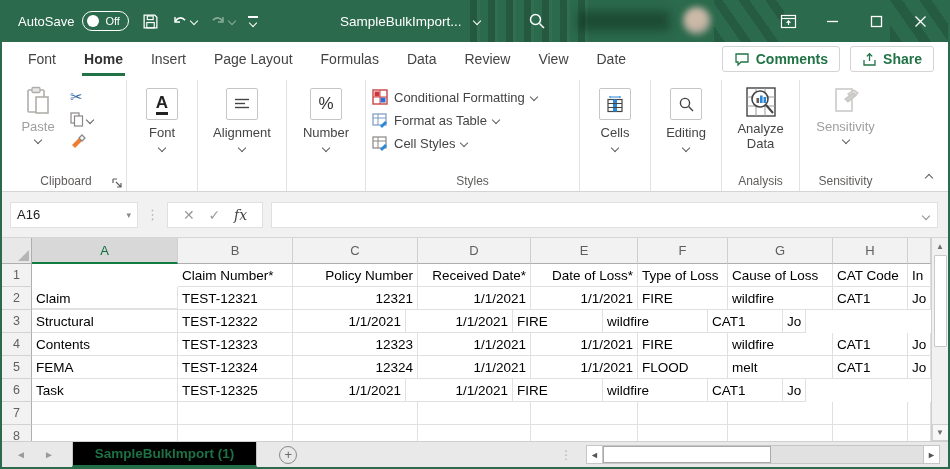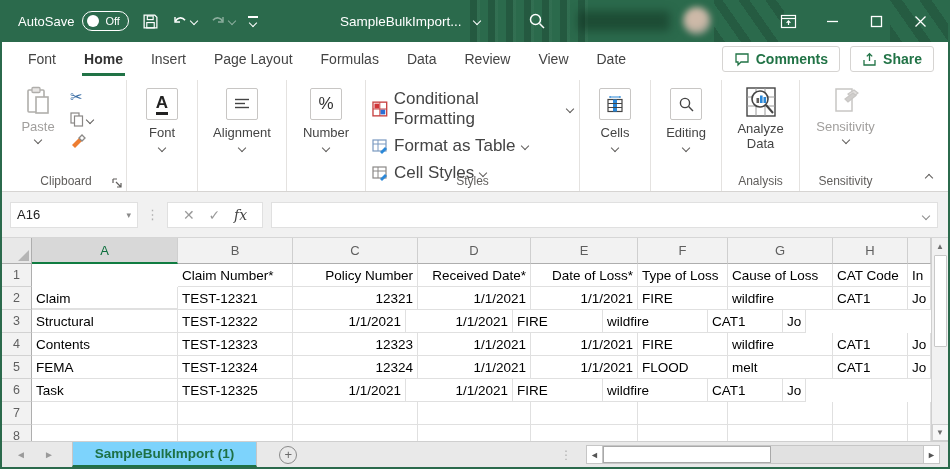--- a/index.html
+++ b/index.html
@@ -48,21 +48,21 @@
   .glabel { position:absolute; bottom:3px; left:0; right:0; text-align:center; font-size:12px; color:#605e5c; }
   .gbody { display:flex; flex:1; padding-bottom:18px; }
   .bigbtn { width:52px; display:flex; flex-direction:column; align-items:center; padding-top:4px; gap:3px; cursor:pointer; font-size:13px; color:#444; text-align:center; }
   .bigbtn.disabled { color:#a19f9d; cursor:default; }
   .boxico { width:32px; height:32px; border:1px solid #c8c6c4; border-radius:2px; display:flex; align-items:center; justify-content:center; background:#fff; }
   .collapsed { width:58px; display:flex; flex-direction:column; align-items:center; padding-top:6px; gap:5px; cursor:pointer; font-size:13px; color:#444; }
   .collapsed .chev, .bigbtn .chev { color:#605e5c; }
   .mini-col { display:flex; flex-direction:column; justify-content:flex-start; gap:6px; padding:6px 2px 0 6px; }
   .mini { display:flex; align-items:center; gap:3px; cursor:pointer; color:#605e5c; }
   .styles-col { display:flex; flex-direction:column; gap:7px; padding-top:7px; }
-  .style-item { display:flex; align-items:center; gap:6px; font-size:17px; color:#444; cursor:pointer; }
+  .style-item { display:flex; align-items:center; gap:6px; font-size:13px; color:#444; cursor:pointer; }
   .style-item .chev { color:#605e5c; }
   .launcher { position:absolute; bottom:3px; right:4px; cursor:pointer; }
   .ribbon-collapse { position:absolute; right:16px; bottom:6px; cursor:pointer; color:#605e5c; }
   .fontA { font-size:17px; font-weight:700; color:#222; border-bottom:3px solid #222; line-height:1; padding-bottom:1px; }
   .pct { font-size:17px; color:#333; }
 
   
   .fbar { height:46px; background:#f1f1f1; border-bottom:1px solid #d6d6d6; display:flex; align-items:center; padding:0 10px 0 8px; gap:8px; }
   .namebox { width:128px; height:26px; background:#fff; border:1px solid #e0e0e0; display:flex; align-items:center; padding:0 6px; font-size:13px; color:#222; }
   .namebox .dd { margin-left:auto; color:#8a8a8a; font-size:9px; cursor:pointer; }
@@ -87,21 +87,21 @@
   .cell.r { justify-content:flex-end; }
   .vscroll { width:17px; background:#f1f1f1; border-left:1px solid #d0d0d0; display:flex; flex-direction:column; align-items:center; }
   .varr { height:17px; width:100%; display:flex; align-items:center; justify-content:center; color:#6e6e6e; font-size:8px; cursor:pointer; }
   .vthumb { width:13px; height:92px; background:#fff; border:1px solid #c9c9c9; border-radius:1px; cursor:grab; }
   .varr.bottom { margin-top:auto; border:1px solid #d0d0d0; background:#f7f7f7; width:17px; }
 
   
   .sheetbar { height:26px; background:#e9e9e9; border-top:1px solid #cfcfcf; display:flex; align-items:stretch; font-size:13px; position:relative; }
   .nav-arrows { display:flex; align-items:center; gap:18px; padding:0 18px 0 14px; color:#9a9a9a; font-size:10px; }
   .nav-arrows span { cursor:pointer; }
-  .stab { background:#7dd3fc; border-right:1px solid #c6c6c6; border-left:1px solid #c6c6c6; border-bottom:2px solid #1e7145; display:flex; align-items:center; padding:0 22px; color:#1e7145; font-weight:700; font-size:13.5px; cursor:pointer; }
+  .stab { background:#000000; border-right:1px solid #c6c6c6; border-left:1px solid #c6c6c6; border-bottom:2px solid #1e7145; display:flex; align-items:center; padding:0 22px; color:#1e7145; font-weight:700; font-size:13.5px; cursor:pointer; }
   .addsheet { width:18px; height:18px; border:1px solid #8a8a8a; border-radius:50%; color:#6a6a6a; display:flex; align-items:center; justify-content:center; font-size:13px; margin:auto 0 auto 22px; cursor:pointer; line-height:1; }
   .hscroll { position:absolute; right:8px; top:3px; display:flex; align-items:center; gap:0; }
   .hdots { color:#b0b0b0; margin-right:14px; cursor:col-resize; font-size:12px; }
   .harr { width:17px; height:19px; background:#fff; border:1px solid #c6c6c6; color:#555; font-size:9px; display:flex; align-items:center; justify-content:center; cursor:pointer; }
   .htrack { width:320px; height:19px; background:#e1e1e1; border-top:1px solid #c6c6c6; border-bottom:1px solid #c6c6c6; position:relative; }
   .hthumb { position:absolute; left:0; top:0; width:168px; height:17px; background:#fff; border:1px solid #a9a9a9; cursor:grab; }
 
   svg { display:block; }
 </style>
 </head>

